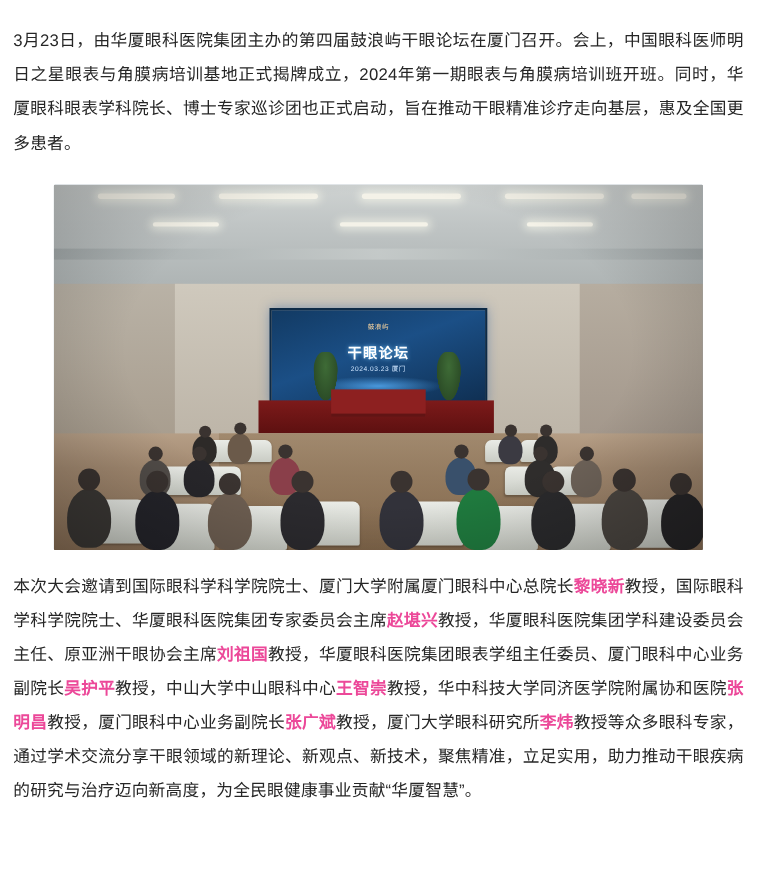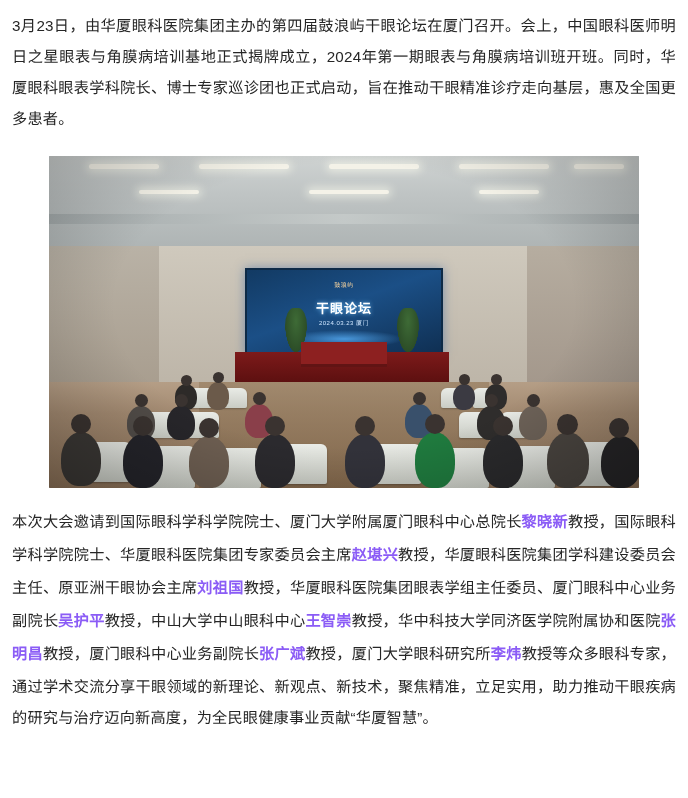--- a/index.html
+++ b/index.html
@@ -24,21 +24,21 @@
   .para {
     font-size: 15.2px;
     line-height: 31px;
     text-align: justify;
     text-justify: inter-ideograph;
     letter-spacing: 0.2px;
     color: #262626;
     margin: 0;
   }
   .para-top {
-    margin-top: 0;
+    margin-top: 12px;
   }
   .photo-wrap {
     margin: 22px 0 18px 0;
     display: flex;
     justify-content: center;
   }
   .photo {
     width: 590px;
     height: 332px;
     position: relative;
@@ -136,22 +136,21 @@
     border-radius: 50%;
     background: #3a3330;
   }
   .ph-vign {
     position: absolute; inset: 0;
     background: radial-gradient(ellipse at 50% 45%, rgba(0,0,0,0) 55%, rgba(0,0,0,.28) 100%);
     pointer-events: none;
   }
   .hl {
     font-weight: bold;
-    color: #8b5cf6;
-    font-family: Liberation Mono, monospace;
+    color: #ec4899;
   }
 </style>
 </head>
 <body>
 
 <div class="page">
 
   <p class="para para-top">3月23日，由华厦眼科医院集团主办的第四届鼓浪屿干眼论坛在厦门召开。会上，中国眼科医师明日之星眼表与角膜病培训基地正式揭牌成立，2024年第一期眼表与角膜病培训班开班。同时，华厦眼科眼表学科院长、博士专家巡诊团也正式启动，旨在推动干眼精准诊疗走向基层，惠及全国更多患者。</p>
 
   <div class="photo-wrap">

